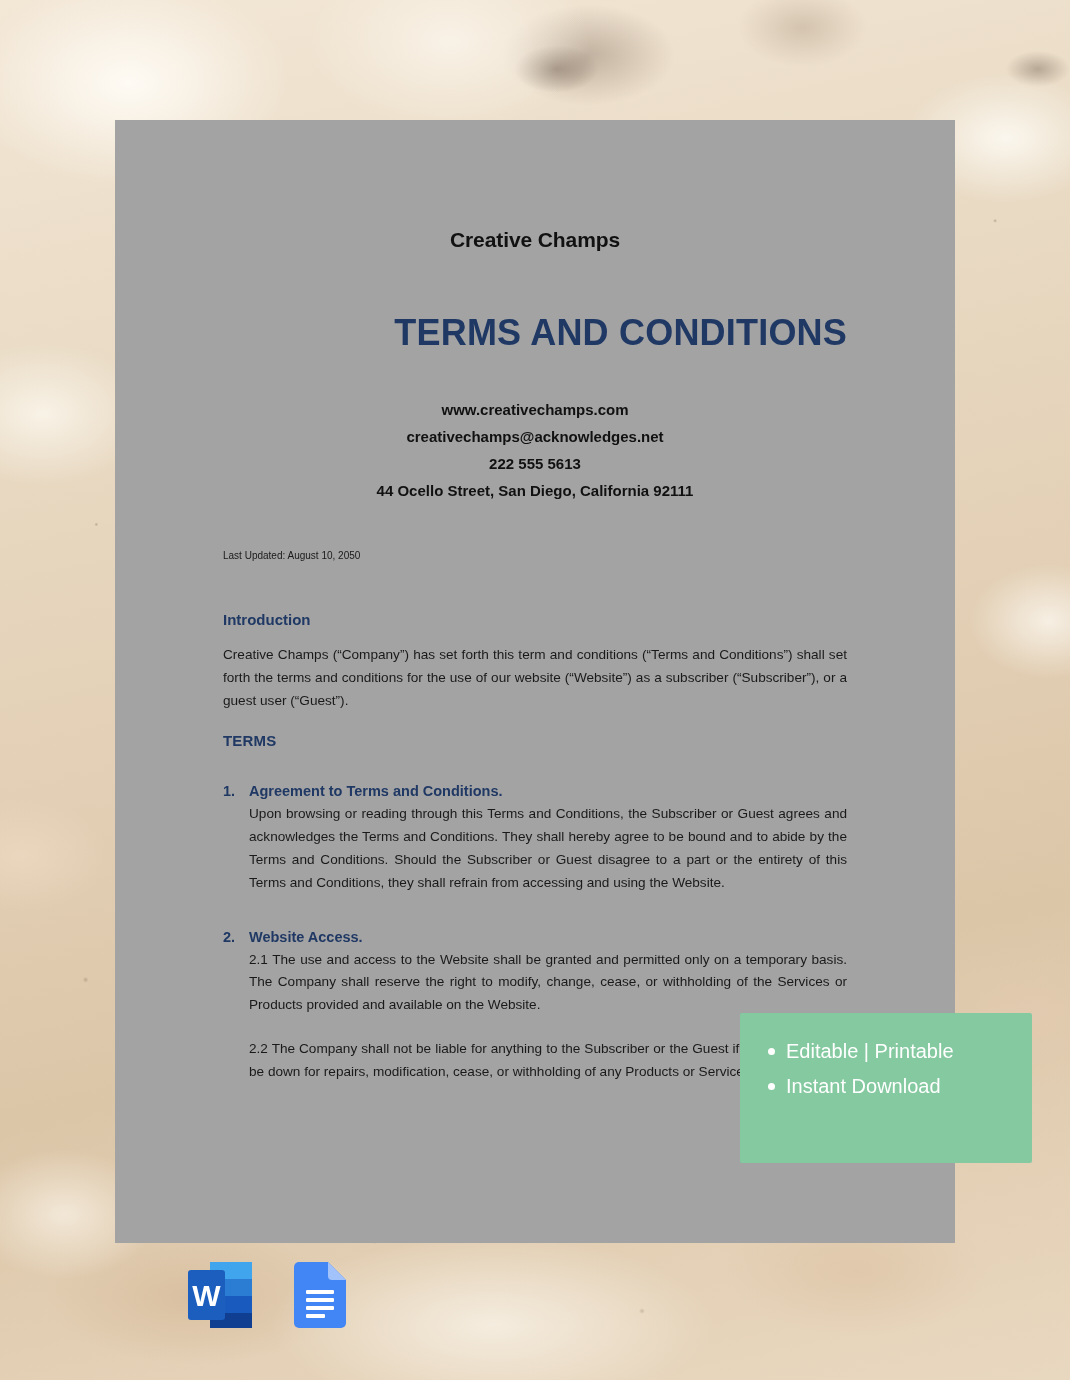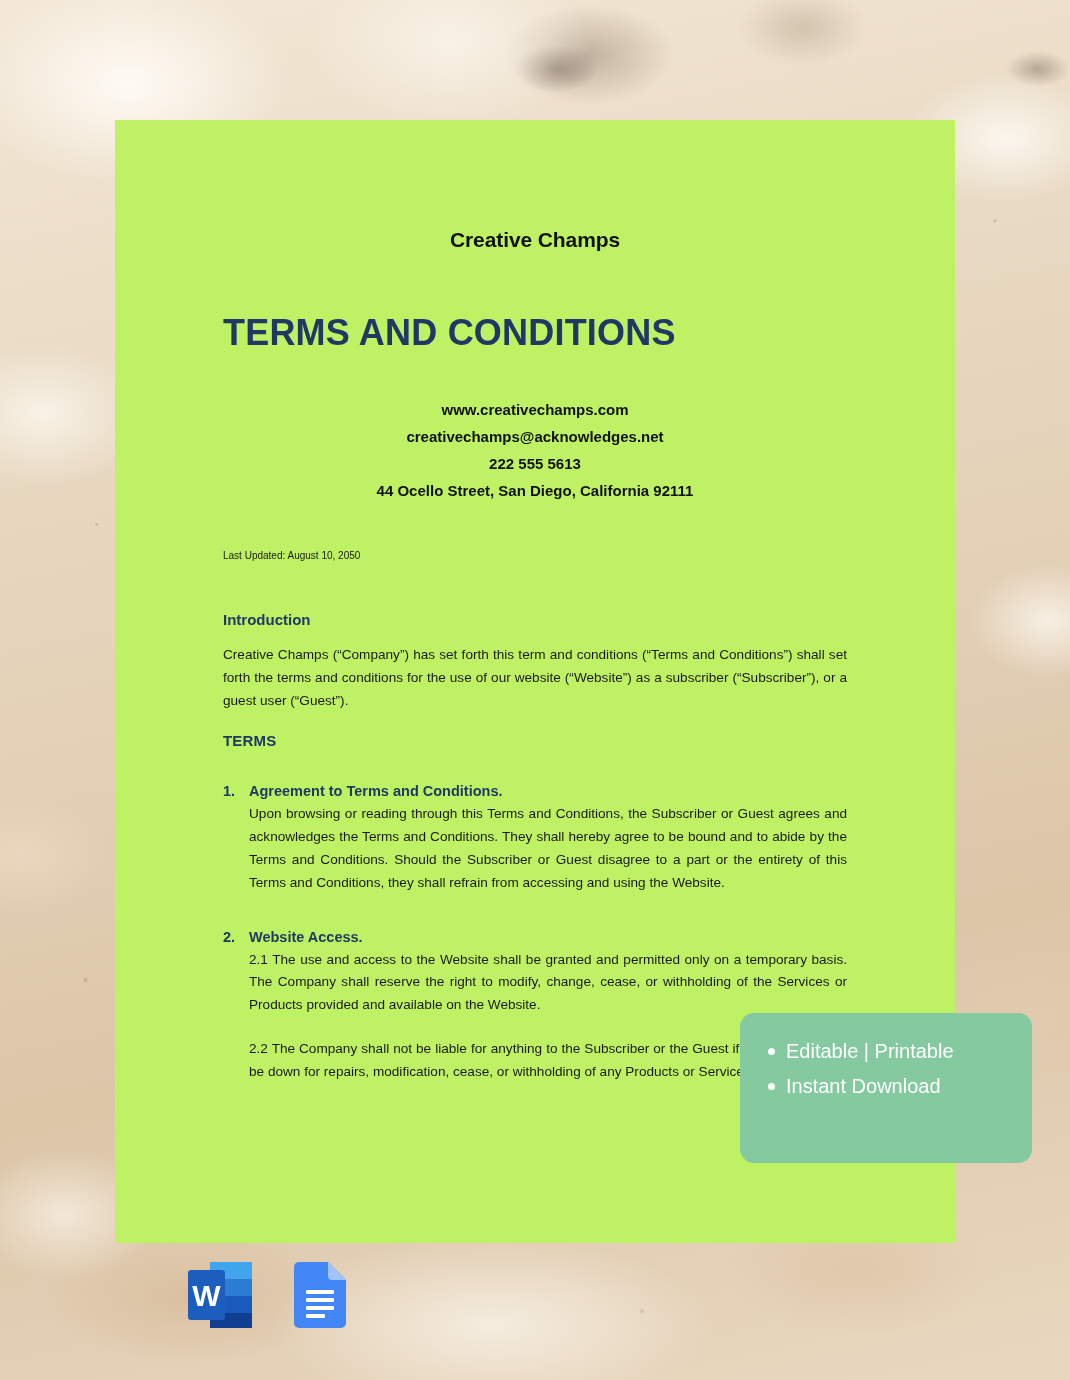--- a/index.html
+++ b/index.html
@@ -52,35 +52,35 @@
     background-color: transparent;
   }
 
   
   .page {
     position: absolute;
     left: 115px;
     top: 120px;
     width: 840px;
     height: 1123px;
-    background: #bef264;
+    background: #a3a3a3;
     padding: 0 108px;
   }
 
   .doc-company {
     text-align: center;
     font-size: 21px;
     font-weight: bold;
     color: #111111;
     margin-top: 108px;
     letter-spacing: -0.1px;
   }
 
   .doc-title {
-    text-align: left;
+    text-align: right;
     font-size: 36px;
     font-weight: bold;
     color: #1f3864;
     margin-top: 60px;
     letter-spacing: 0.2px;
   }
 
   .contact-block {
     text-align: center;
     margin-top: 42px;
@@ -150,21 +150,21 @@
   .numbered-item .item-body.spaced { margin-top: 21px; }
 
   
   .promo-badge {
     position: absolute;
     left: 740px;
     top: 1013px;
     width: 292px;
     height: 150px;
     background: #84c99f;
-    border-radius: 14px;
+    border-radius: 2px;
     padding: 26px 16px 0 28px;
   }
   .promo-line {
     color: #ffffff;
     font-size: 20px;
     line-height: 25px;
     display: flex;
     align-items: center;
     white-space: nowrap;
   }

